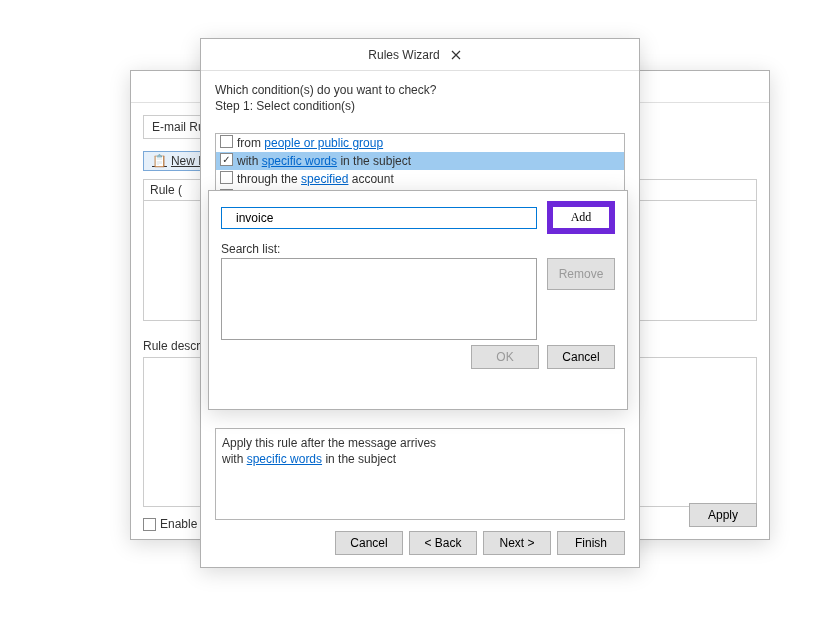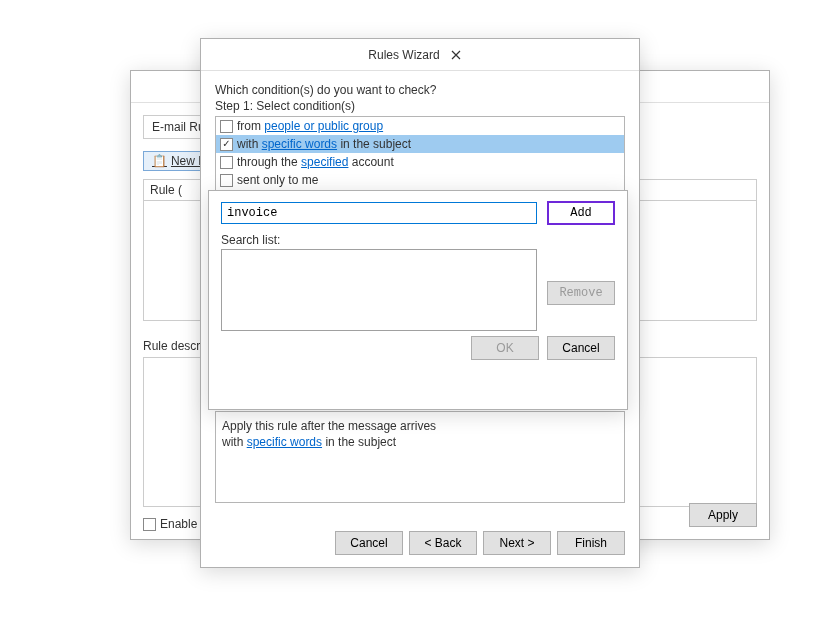--- a/index.html
+++ b/index.html
@@ -52,54 +52,54 @@
     .empty-list { border: 1px solid #ccc; border-top: none; height: 120px; background: #fff; }
     .desc-label { margin-top: 18px; display: block; }
     .desc-box { border: 1px solid #ccc; height: 150px; margin-top: 4px; background: #fff; }
     .enable-row { margin-top: 10px; display: flex; align-items: center; gap: 4px; }
     .ra-buttons { position: absolute; bottom: 12px; right: 12px; display: flex; gap: 6px; }
 
     
     #rules-wizard { top: 38px; left: 200px; width: 440px; height: 530px; }
     #rules-wizard .content { padding: 12px 14px; }
     .q-text { margin-bottom: 2px; }
-    .step-text { margin-bottom: 3px; }
+    .step-text { margin-bottom: 20px; }
     .cond-list {
       border: 1px solid #b5b5b5; height: 95px; overflow-y: scroll;
       background: #fff; position: relative;
     }
     .cond-item {
-      display: flex; align-items: center; gap: 4px;
+      display: flex; gap: 4px;
       padding: 1px 4px; line-height: 16px;
     }
     .cond-item.selected { background: #9ecbf0; }
     .link-word { color: #0066cc; text-decoration: underline; cursor: pointer; }
     .wiz-desc-box { border: 1px solid #b5b5b5; margin-top: 7px; height: 92px; padding: 6px; }
     .wiz-buttons { position: absolute; bottom: 12px; right: 14px; display: flex; gap: 6px; }
     .step2-label { margin-top: 200px; }
 
     
     #search-text { top: 190px; left: 208px; width: 420px; height: 220px; z-index: 30; }
     #search-text .content { padding: 10px 12px; }
     .specify-label { margin-bottom: 8px; }
     .input-row { display: flex; gap: 10px; align-items: center; }
     .search-input {
-      flex: 1; border: 1px solid #a0a0a0; padding: 3px 5px;
-      font-family: Liberation Mono, monospace; font-size: 12px;
+      flex: 1; border: 1px solid #a0a0a0; padding: 3px 14px;
+      font-family: Liberation Sans, sans-serif; font-size: 12px;
       outline: 1px solid #0078d7; outline-offset: -1px;
     }
     .add-btn {
       width: 68px; padding: 3px 0;
-      border: 2px solid #6d28d9; background: #fff; cursor: pointer;
-      font-family: Liberation Mono, monospace; font-size: 12px;
+      border: 6px solid #6d28d9; background: #fff; cursor: pointer;
+      font-family: Liberation Serif, serif; font-size: 12px;
     }
     .searchlist-label { margin-top: 8px; display: block; }
     .search-list-row { display: flex; gap: 10px; margin-top: 2px; align-items: flex-start; }
     .search-list-box { flex: 1; height: 82px; border: 1px solid #a0a0a0; background: #fff; }
-    .remove-col { width: 68px; display: flex; flex-direction: column; font-family: Liberation Mono, monospace; }
+    .remove-col { width: 68px; display: flex; flex-direction: row; }
     .remove-col .spacer { height: 32px; }
     .st-buttons { display: flex; gap: 8px; justify-content: flex-end; margin-top: 5px; }
     
     .btn {
       min-width: 68px; padding: 4px 10px;
       border: 1px solid #adadad; background: #e1e1e1;
       font-family: inherit; font-size: 12px; cursor: pointer;
     }
     .btn:disabled, .btn.disabled { color: #9a9a9a; cursor: default; }
     

